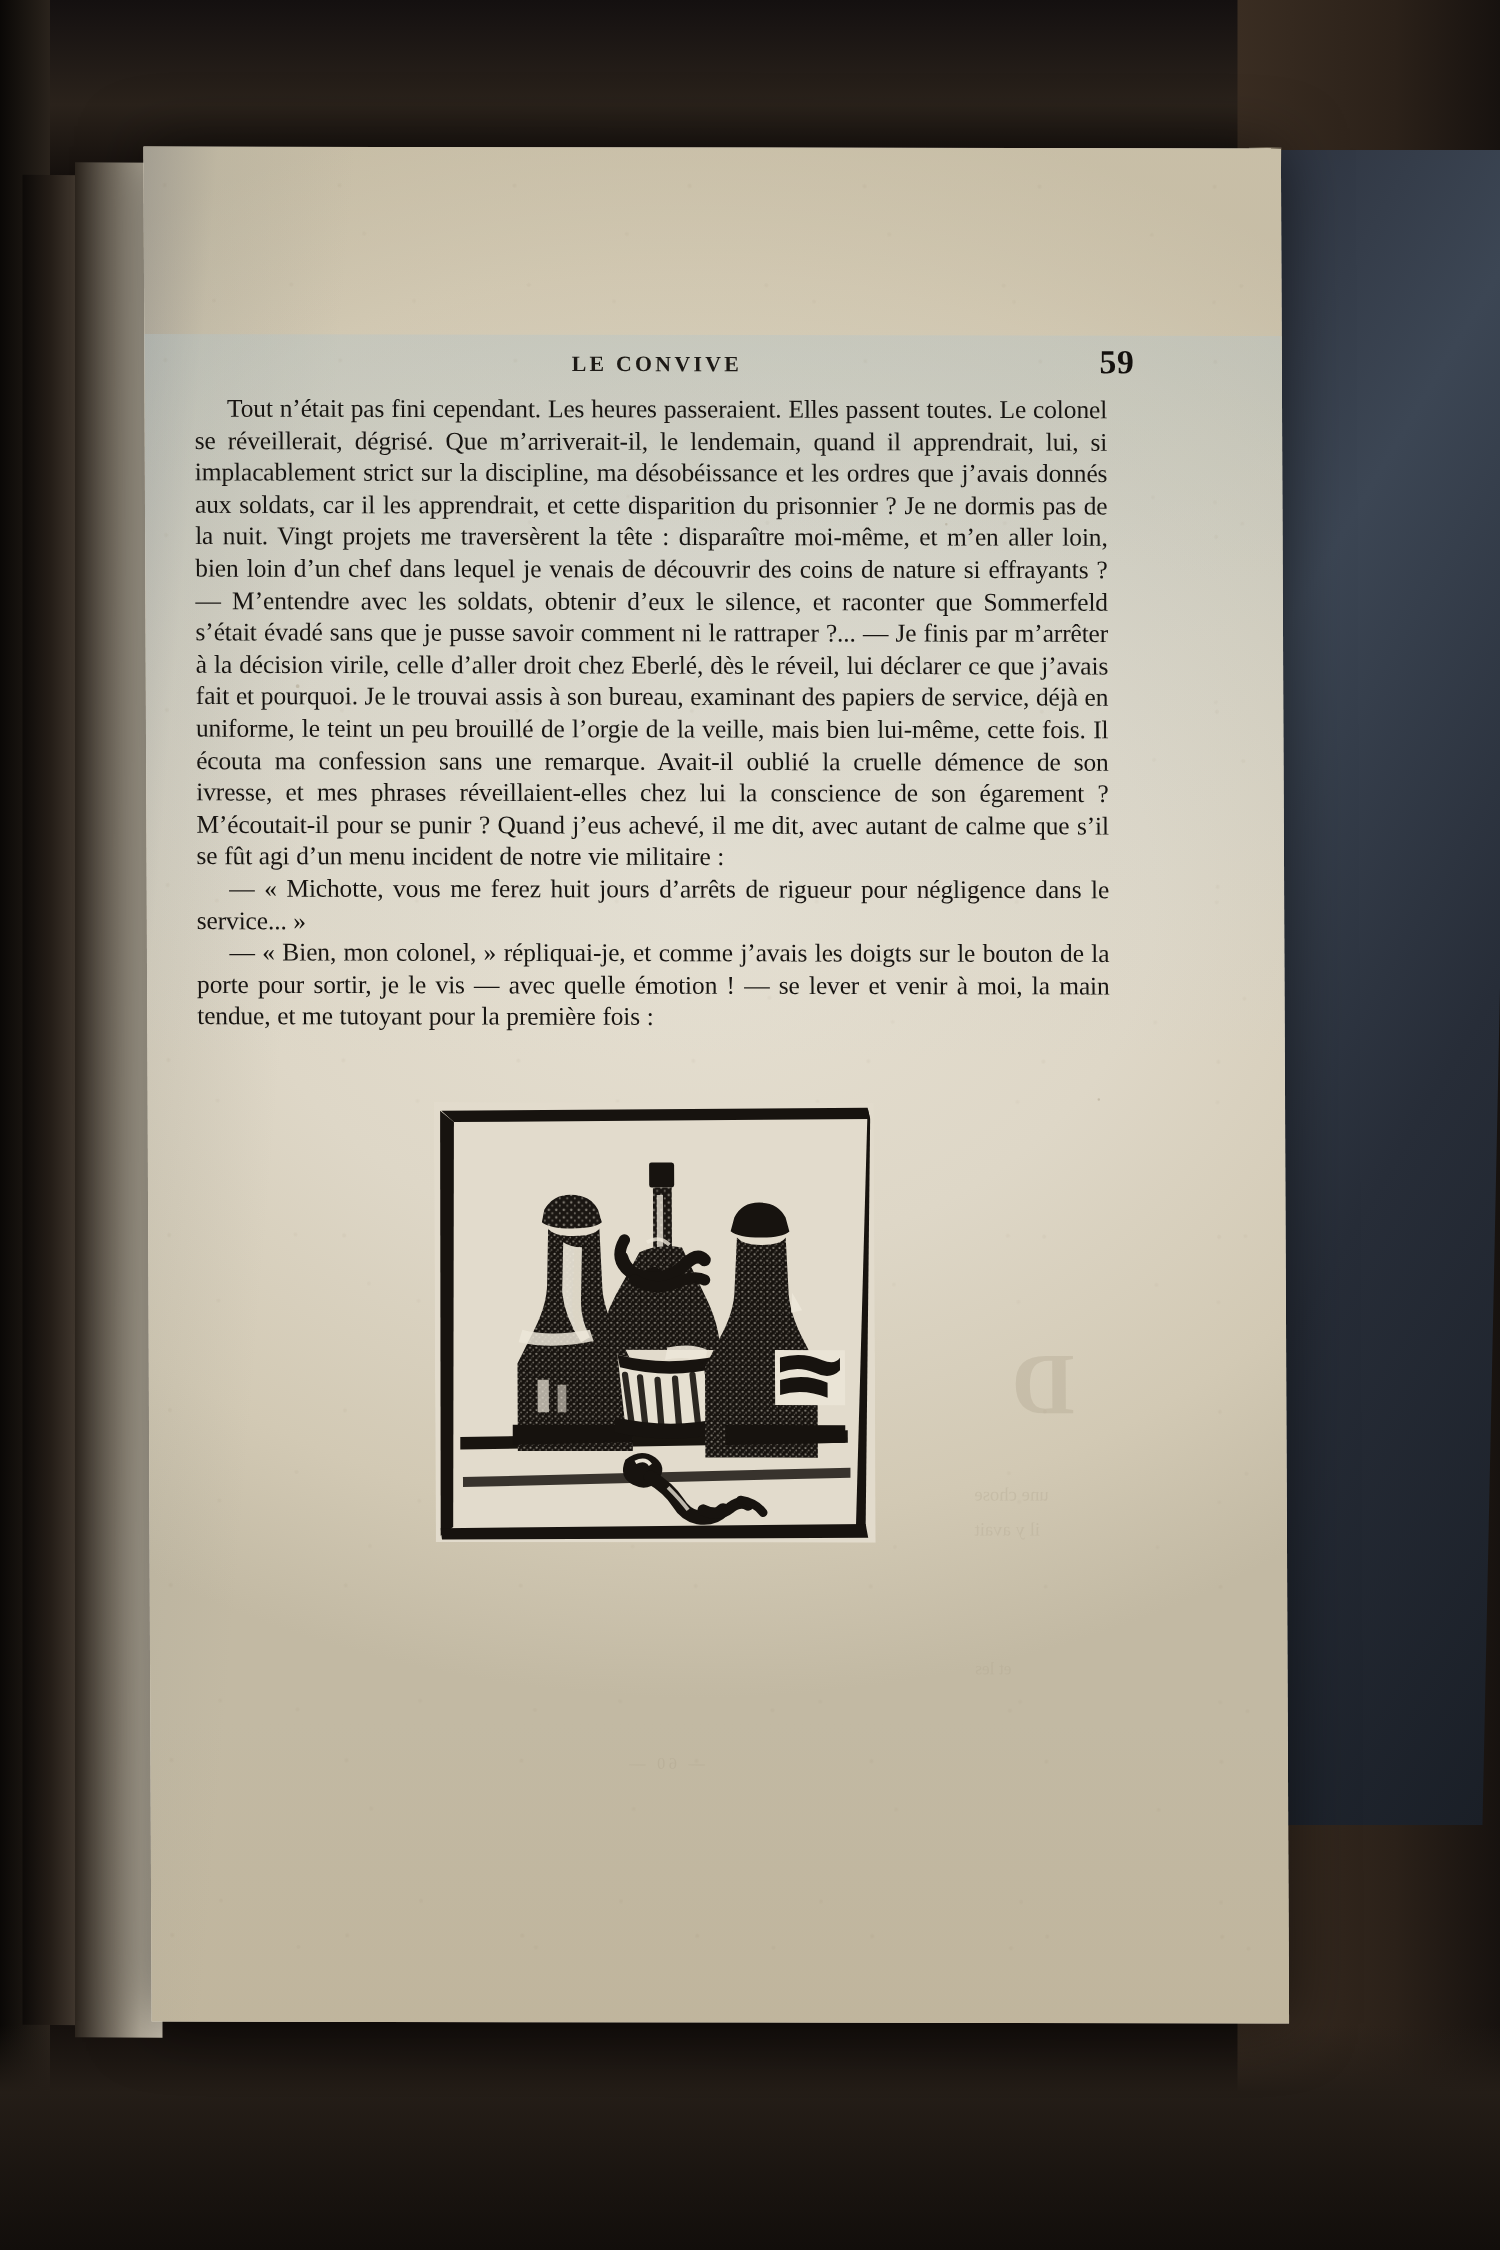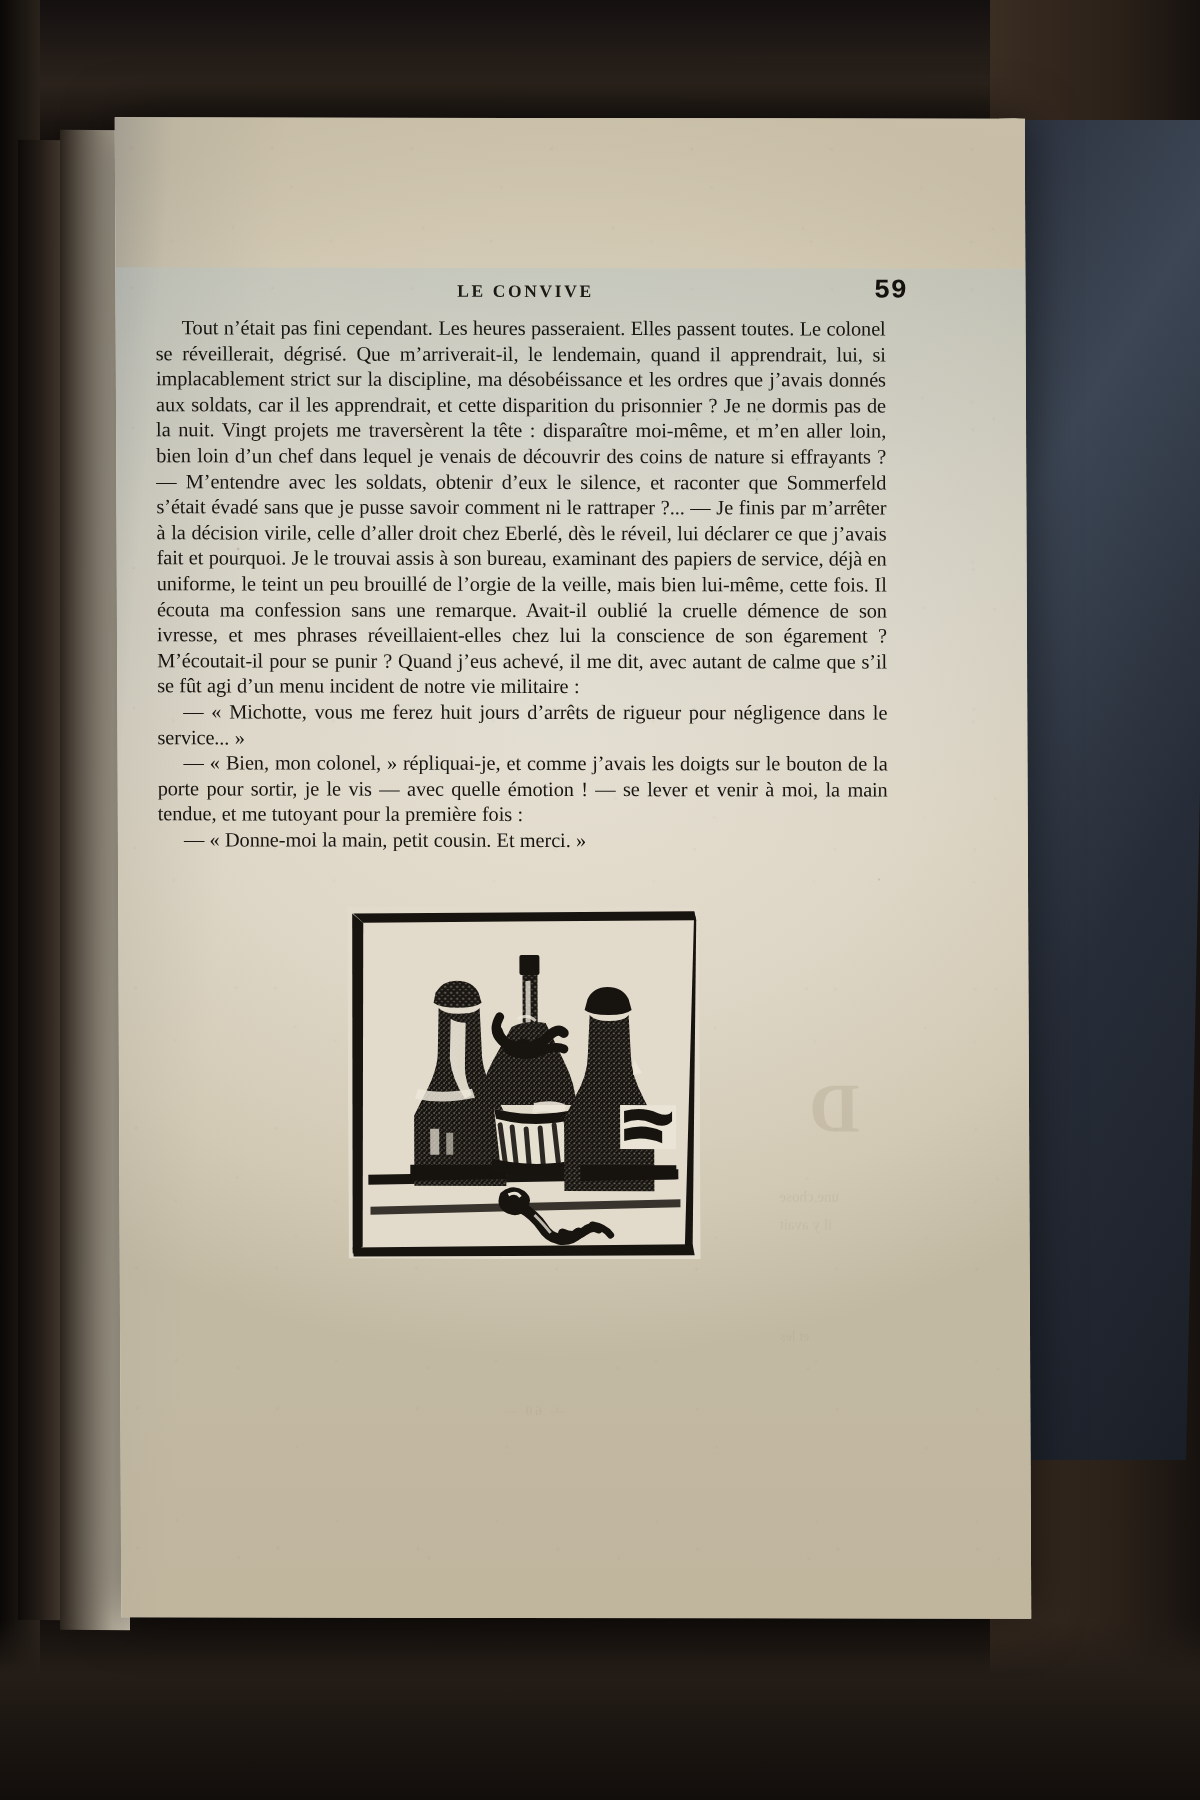--- a/index.html
+++ b/index.html
@@ -65,21 +65,21 @@
      background-size:140px 140px,190px 190px,160px 160px,210px 210px;}
 
   
   .content{position:absolute;left:40px;top:150px;width:730px;}
 
   .runhead{display:flex;align-items:flex-end;justify-content:center;position:relative;
      height:34px;margin-bottom:14px;}
   .runhead .title{font-size:17.5px;letter-spacing:2.6px;font-weight:700;color:#1d1a16;
      font-family:"Liberation Serif", serif;margin-left:10px;}
   .runhead .folio{position:absolute;right:-22px;bottom:-3px;font-size:27px;font-weight:700;
-     color:#14110e;letter-spacing:.5px;font-family:Liberation Mono, monospace;}
+     color:#14110e;letter-spacing:.5px;}
 
   p.body{margin:0;font-size:20.4px;line-height:25.6px;color:#181512;
      text-align:justify;text-align-last:left;
      font-family:"Liberation Serif", serif;
      letter-spacing:-.12px;word-spacing:.4px;}
   p.body + p.body{margin-top:0;}
   p.ind{text-indent:26px;}
 
   
   .cut-wrap{display:flex;justify-content:center;margin-top:54px;}
@@ -134,21 +134,20 @@
     <div class="content">
 
       <div class="runhead">
         <span class="title">LE CONVIVE</span>
         <span class="folio">59</span>
       </div>
 
       <p class="body ind">Tout n’était pas fini cependant. Les heures passeraient. Elles passent toutes. Le colonel se réveillerait, dégrisé. Que m’arriverait-il, le lendemain, quand il apprendrait, lui, si implacablement strict sur la discipline, ma désobéissance et les ordres que j’avais donnés aux soldats, car il les apprendrait, et cette disparition du prisonnier ? Je ne dormis pas de la nuit. Vingt projets me traversèrent la tête : disparaître moi-même, et m’en aller loin, bien loin d’un chef dans lequel je venais de découvrir des coins de nature si effrayants ? — M’entendre avec les soldats, obtenir d’eux le silence, et raconter que Sommerfeld s’était évadé sans que je pusse savoir comment ni le rattraper ?... — Je finis par m’arrêter à la décision virile, celle d’aller droit chez Eberlé, dès le réveil, lui déclarer ce que j’avais fait et pourquoi. Je le trouvai assis à son bureau, examinant des papiers de service, déjà en uniforme, le teint un peu brouillé de l’orgie de la veille, mais bien lui-même, cette fois. Il écouta ma confession sans une remarque. Avait-il oublié la cruelle démence de son ivresse, et mes phrases réveillaient-elles chez lui la conscience de son égarement ? M’écoutait-il pour se punir ? Quand j’eus achevé, il me dit, avec autant de calme que s’il se fût agi d’un menu incident de notre vie militaire :</p>
       <p class="body ind">— « Michotte, vous me ferez huit jours d’arrêts de rigueur pour négligence dans le service... »</p>
       <p class="body ind">— « Bien, mon colonel, » répliquai-je, et comme j’avais les doigts sur le bouton de la porte pour sortir, je le vis — avec quelle émotion ! — se lever et venir à moi, la main tendue, et me tutoyant pour la première fois :</p>
-      <p class="body ind">— « Donne-moi la main, petit cousin. Et merci. »</p>
 
       <div class="cut-wrap">
         <div class="cut">
           <svg viewBox="0 0 352 352" xmlns="http://www.w3.org/2000/svg" role="img">
             <defs>
               <pattern id="stipple" width="5" height="5" patternUnits="userSpaceOnUse">
                 <rect width="5" height="5" fill="#17130f"></rect>
                 <circle cx="1.1" cy="1.3" r="0.85" fill="#e4ded0" opacity=".55"></circle>
                 <circle cx="3.7" cy="3.2" r="0.7" fill="#e4ded0" opacity=".45"></circle>
                 <circle cx="2.4" cy="4.5" r="0.5" fill="#e4ded0" opacity=".35"></circle>

